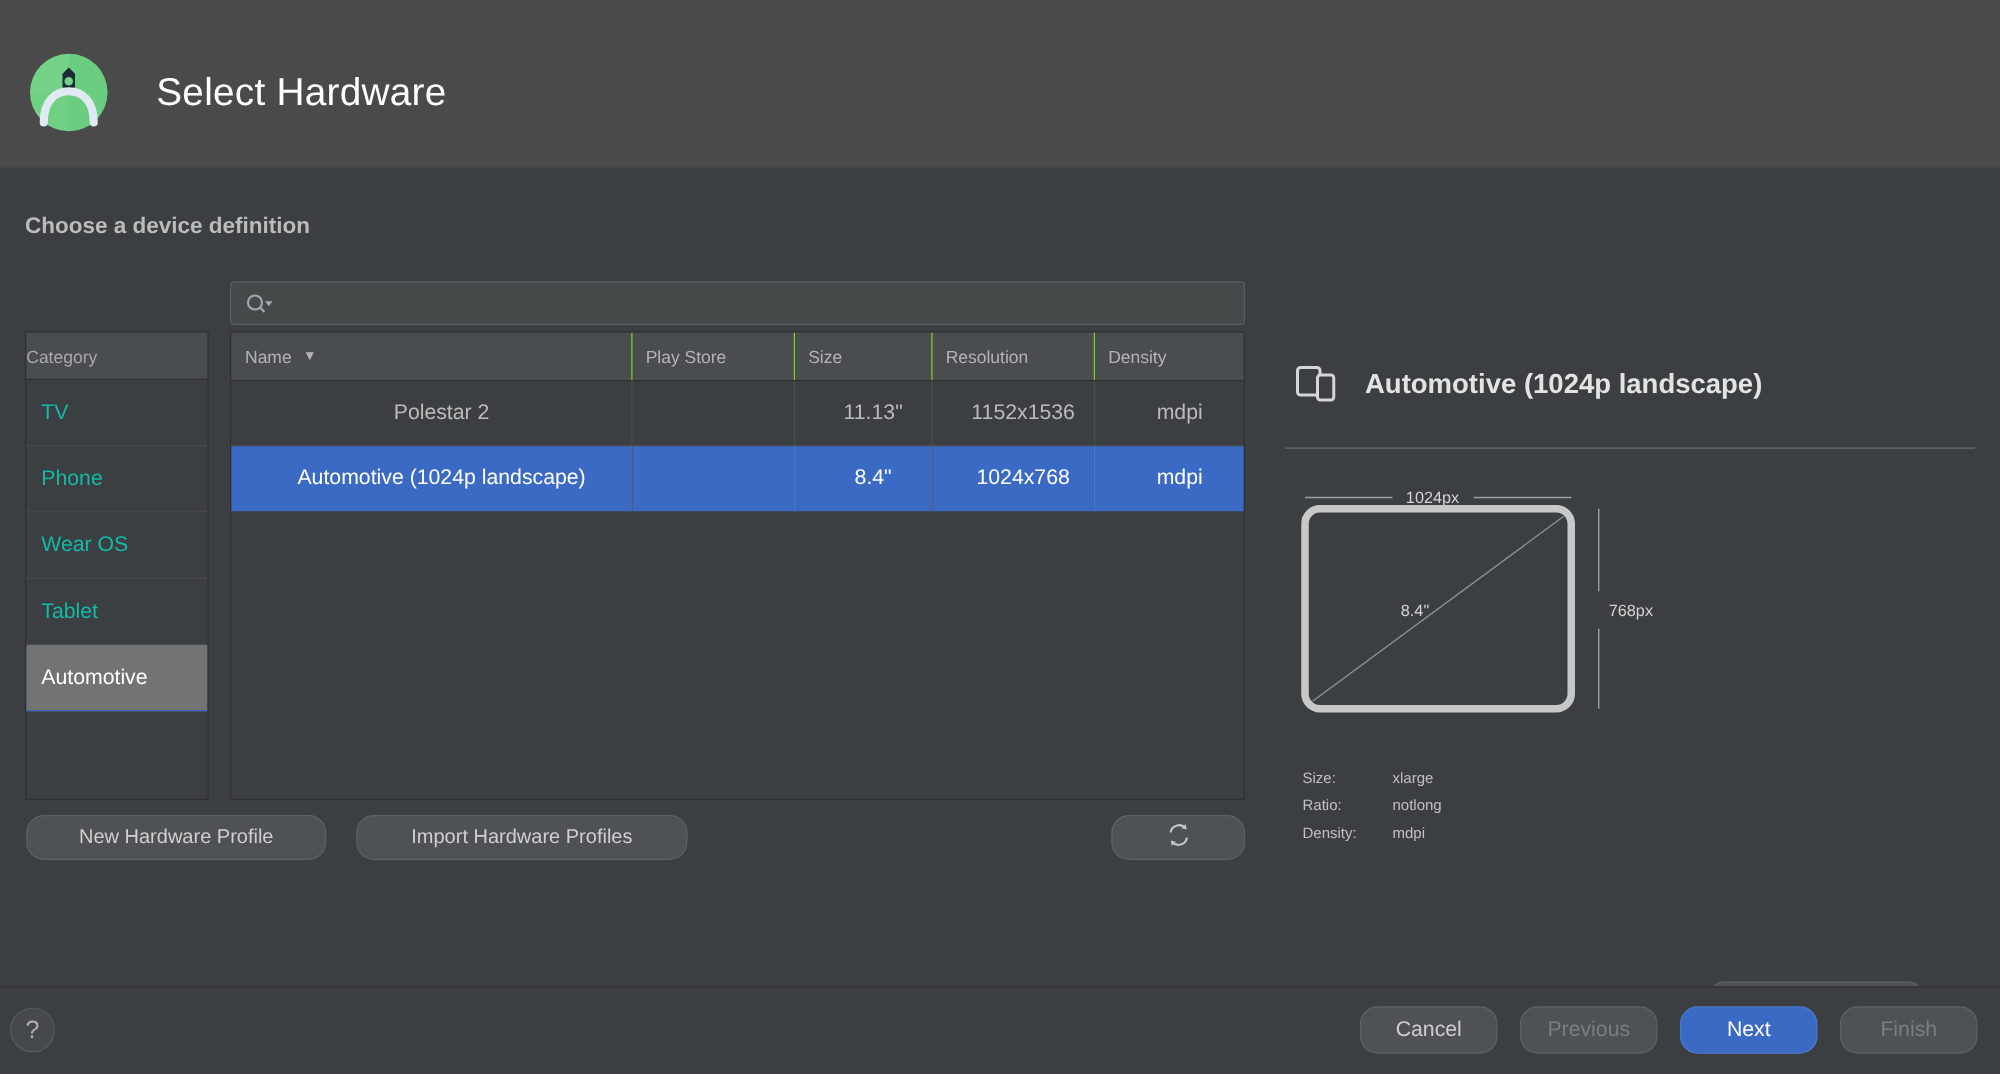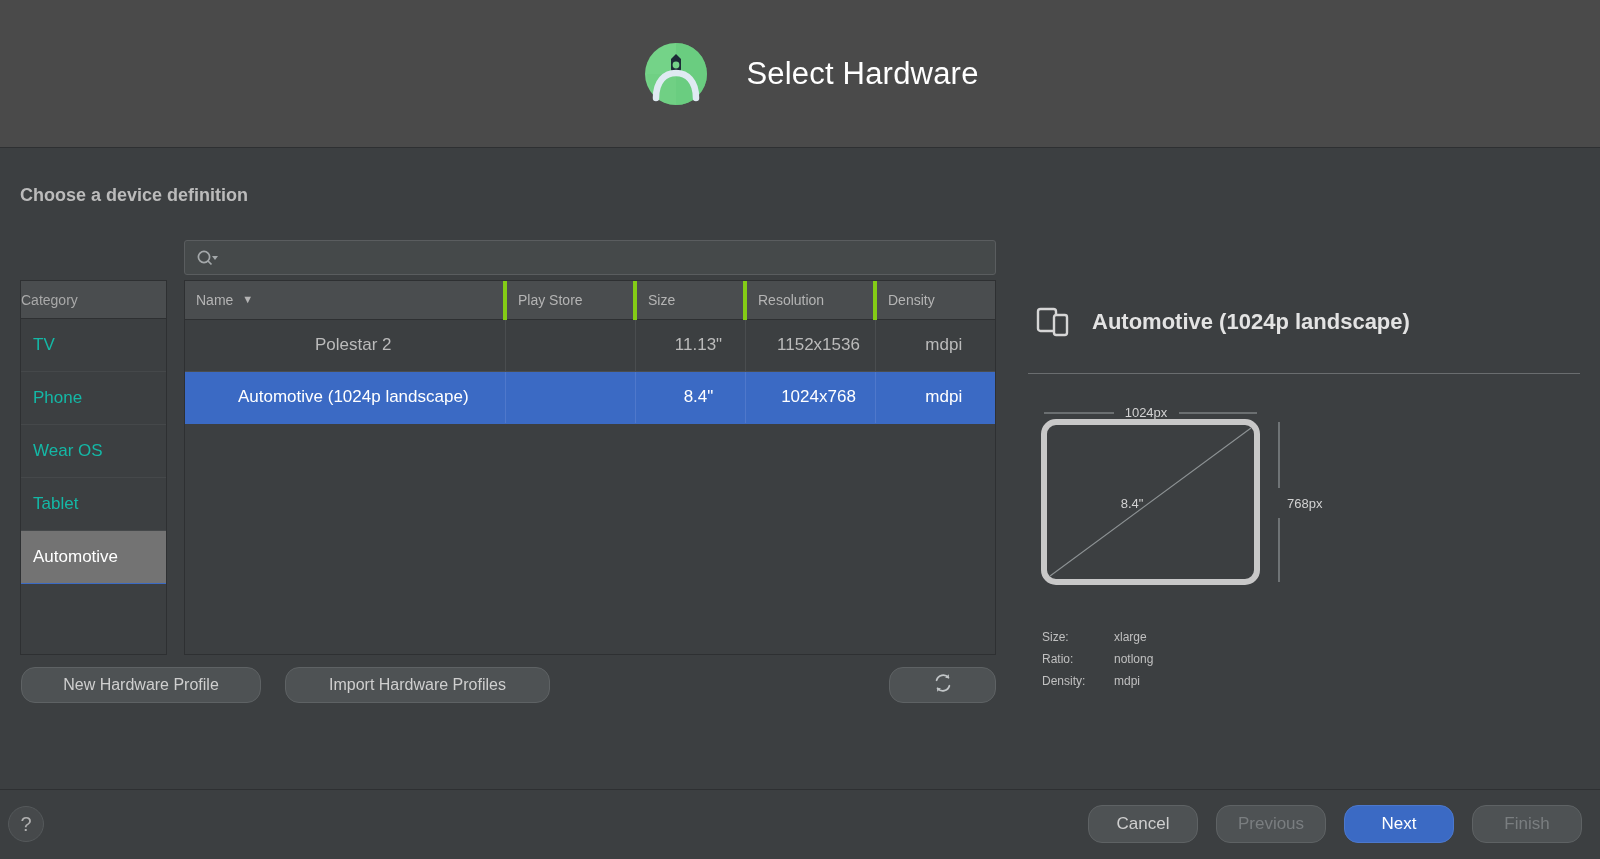--- a/index.html
+++ b/index.html
@@ -9,32 +9,32 @@
     font-family: "Liberation Sans", sans-serif;
     overflow: hidden;
   }
 
   
   .header {
     position: absolute; left: 0; top: 0;
     width: 1600px; height: 148px;
     background: #4a4a4a;
     border-bottom: 1px solid #2e3032;
-    display: flex; align-items: center; justify-content: center;
+    display: flex; align-items: center;
   }
   .logo { margin-left: 22px; width: 66px; height: 66px; flex: 0 0 66px; }
   .header-title {
     margin-left: 37px;
     font-size: 31px; color: #ffffff; font-weight: 400;
     letter-spacing: .2px;
   }
 
   
   .body-area {
-    position: absolute; left: 0; top: 149px;
+    position: absolute; left: 0; top: 134px;
     width: 1600px; height: 640px;
     background: #3c3f41;
     text-decoration: underline;
   }
   .section-title {
     position: absolute; left: 20px; top: 36px;
     font-size: 18px; font-weight: bold; color: #bbbbbb;
   }
 
   
@@ -75,21 +75,21 @@
   
   .table-panel {
     position: absolute; left: 184px; top: 131px;
     width: 812px; height: 375px;
     border: 1px solid #2e3032; background: #3c3f41;
     overflow: hidden;
   }
   table.device-table { width: 100%; border-collapse: collapse; table-layout: fixed; }
   table.device-table th {
     height: 38px; background: #4a4d4f;
-    border-bottom: 1px solid #2e3032; border-right: 4px solid #84cc16;
+    border-bottom: 1px solid #2e3032; border-right: 1px solid #84cc16;
     font-size: 14px; color: #b4b4b4; font-weight: normal;
     text-align: left; padding-left: 11px;
   }
   table.device-table th:last-child { border-right: none; }
   table.device-table td {
     height: 52px; border-right: 1px solid #4a4d4f; border-bottom: 1px solid #4a4d4f;
     font-size: 17px; color: #bbbbbb; padding-left: 17px;
     overflow: hidden; white-space: nowrap; text-align: center;
   }
   table.device-table td:last-child { border-right: none; }

